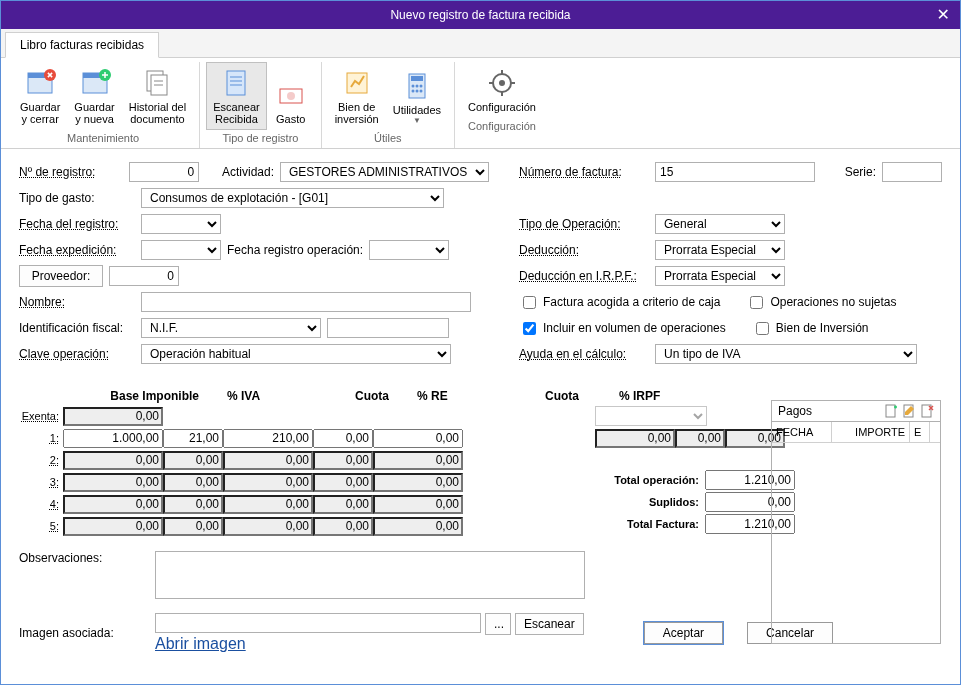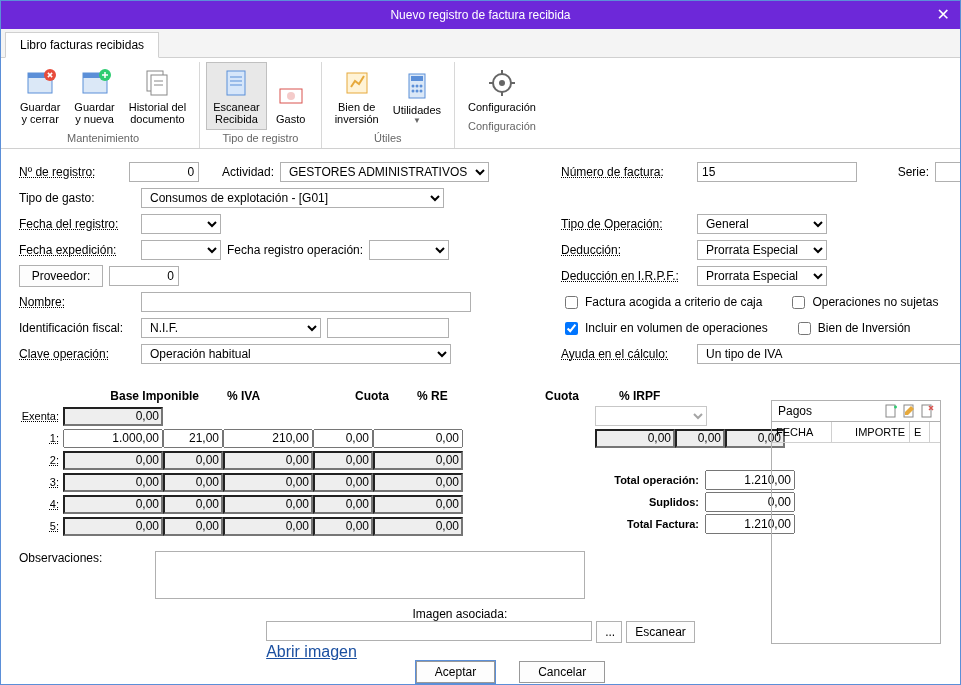--- a/index.html
+++ b/index.html
@@ -1,34 +1,34 @@
 <!DOCTYPE html>
 <html><head>
 <meta charset="utf-8">
 <style>
 * { box-sizing: border-box; font-family: "Segoe UI", Tahoma, sans-serif; font-size: 12px; }
 body { margin: 0; background: #fff; width: 961px; height: 685px; overflow: hidden; border: 1px solid #5b8fd8; }
-.titlebar { background: #6d28d9; color: #fff; height: 28px; display: flex; align-items: center; justify-content: center; position: relative; }
+.titlebar { background: #4c1d95; color: #fff; height: 28px; display: flex; align-items: center; justify-content: center; position: relative; }
 .titlebar .close { position: absolute; right: 10px; top: 4px; font-size: 16px; cursor: pointer; }
 .tabstrip { display: flex; border-bottom: 1px solid #d0d0d0; background: #f4f4f4; }
 .tabstrip .tab { background: #fff; border: 1px solid #d0d0d0; border-bottom: 1px solid #fff; padding: 5px 14px; margin-top: 2px; margin-left: 4px; position: relative; top: 1px; }
 .ribbon { display: flex; border-bottom: 1px solid #d0d0d0; padding: 4px 6px 0 6px; }
 .ribbon-group { display: flex; flex-direction: column; align-items: center; border-right: 1px solid #d8d8d8; padding: 0 6px; }
 .ribbon-group:last-child { border-right: none; }
 .ribbon-btns { display: flex; }
 .ribbon-btn { display: flex; flex-direction: column; align-items: center; justify-content: flex-end; padding: 4px 6px; min-width: 48px; text-align: center; cursor: pointer; border: 1px solid transparent; }
 .ribbon-btn.active { background: #e8e8e8; border-color: #c0c0c0; }
 .ribbon-icon { width: 32px; height: 32px; margin-bottom: 2px; }
 .ribbon-label { line-height: 1.1; font-size: 11px; }
 .group-caption { font-size: 11px; color: #666; padding: 2px 0 4px 0; }
 .form-area { padding: 12px 18px; }
 .row { display: flex; align-items: center; margin-bottom: 4px; min-height: 22px; gap: 6px; }
 .col-left { width: 470px; }
 .col-right { flex: 1; padding-left: 30px; }
-.two-col { display: flex; gap: 42px; }
+.two-col { display: flex; }
 label, .lbl { white-space: nowrap; }
 .underline { text-decoration: underline; text-decoration-style: dotted; }
 input[type=text], select { border: 1px solid #b0b0b0; height: 20px; padding: 1px 4px; background: #fff; }
 input.num { text-align: right; }
 input.ro { background: #eee; }
 .chk { display: flex; align-items: center; gap: 4px; }
 .chk input { width: 13px; height: 13px; }
 .w60 { width: 60px; } .w70 { width: 70px; } .w80 { width: 80px; } .w130 { width: 130px; } .w160 { width: 160px; } .w180 { width: 180px; } .w110b { width: 112px; } .w230 { width: 230px; }
 .lbl-fixed { width: 116px; display: inline-block; }
 .lbl-fixed-r { width: 130px; display: inline-block; }
@@ -46,21 +46,21 @@
 .totals-row input { width: 90px; text-align: right; }
 .pagos-panel { position: absolute; right: 20px; top: 400px; width: 170px; border: 1px solid #b0b0b0; }
 .pagos-hdr { display: flex; align-items: center; justify-content: space-between; padding: 3px 6px; border-bottom: 1px solid #b0b0b0; background: #fff; }
 .pagos-icons { display: flex; gap: 4px; }
 .pagos-icon { width: 14px; height: 14px; cursor: pointer; }
 .pagos-thead { display: flex; border-bottom: 1px solid #d0d0d0; }
 .pagos-thead > div { padding: 4px; font-size: 11px; border-right: 1px solid #d0d0d0; }
 .obs-row { display: flex; margin-top: 14px; }
 .obs-row .lbl { width: 136px; }
 textarea { border: 1px solid #b0b0b0; resize: none; }
-.img-row { display: flex; align-items: center; margin-top: 8px; flex-direction: column; }
+.img-row { display: flex; align-items: center; margin-top: 14px; }
 .img-row .lbl { width: 136px; }
 .small-btn { border: 1px solid #b0b0b0; background: #fdfdfd; padding: 2px 8px; height: 22px; cursor: pointer; }
 .btn { border: 1px solid #999; background: #fdfdfd; padding: 3px 18px; cursor: pointer; }
 .btn.primary { outline: 1px solid #5b8fd8; }
 .buttons { display: flex; gap: 24px; margin-left: 60px; align-items: flex-start; }
 .link { color: #1a4fa0; text-decoration: underline; cursor: pointer; font-size: 16px; }
 </style>
 </head>
 <body>
 
@@ -263,21 +263,21 @@
             <span>Incluir en  volumen de operaciones</span>
           </label>
         <span style="width:14px"></span>
         <label class="chk">
             <input type="checkbox" style="">
             <span>Bien de Inversión</span>
           </label>
       </div>
       <div class="row">
         <span class="lbl underline lbl-fixed-r">Ayuda en el cálculo:</span>
-        <select style="width:298px"><option>Un tipo de IVA</option></select>
+        <select style="width:262px"><option>Un tipo de IVA</option></select>
       </div>
     </div>
   </div>
 
   <div class="tax-table">
     <div class="tax-left">
       <div class="tax-hdr">
         <div style="width:44px"></div>
         <div class="c-base">Base Imponible</div>
         <div class="c-piva" style="text-align:left">% IVA</div>

